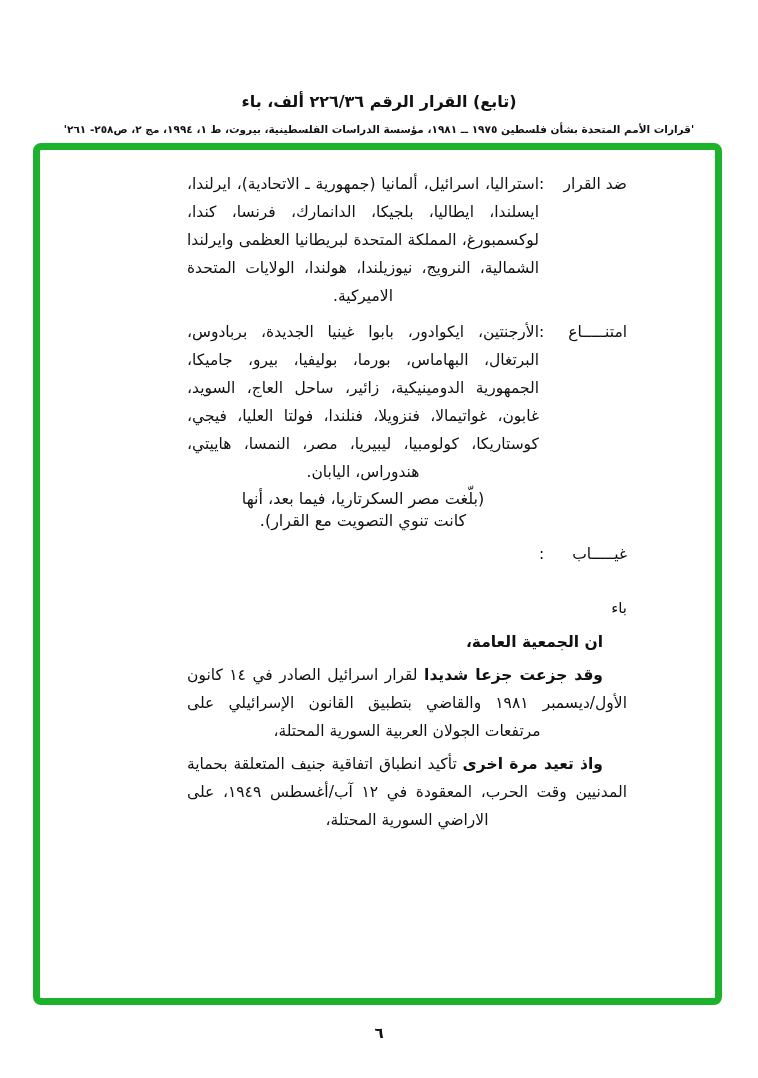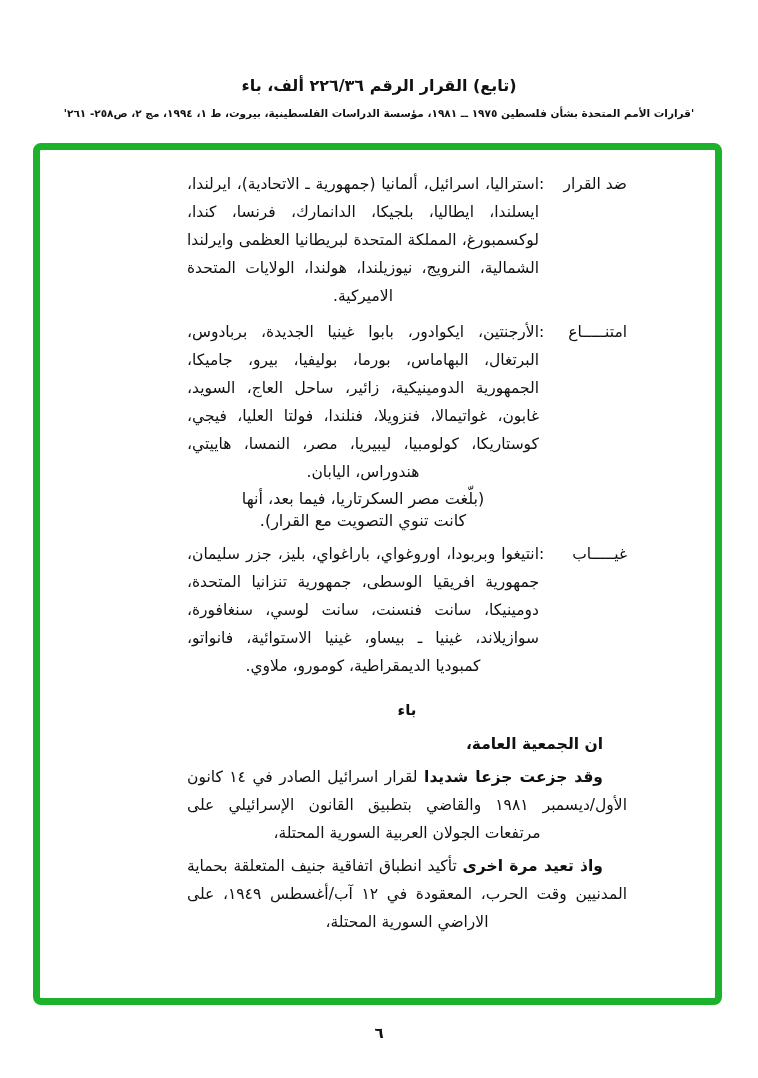--- a/index.html
+++ b/index.html
@@ -6,21 +6,21 @@
   html,body { background:#ffffff; }
   body {
     width:758px; height:1078px; position:relative;
     font-family:"DejaVu Sans", sans-serif;
     color:#111111;
     overflow:hidden;
   }
   .page { position:absolute; inset:0; }
 
   
-  .header { position:absolute; top:76px; left:0; right:0; text-align:center; direction:rtl; }
+  .header { position:absolute; top:92px; left:0; right:0; text-align:center; direction:rtl; }
   .doc-title { font-weight:bold; font-size:16px; letter-spacing:0; }
   .doc-source { font-weight:bold; font-size:10.5px; margin-top:12px; white-space:nowrap; }
 
   
   .frame {
     position:absolute; left:33px; top:143px;
     width:689px; height:862px;
     border:7px solid #1cb22c; border-radius:8px;
     overflow:hidden;
   }
@@ -40,21 +40,21 @@
   .vote-text {
     text-align:justify; text-align-last:center;
     -moz-text-align-last:center;
   }
   .vote-note {
     font-size:16px; line-height:22px; width:252px;
     margin:2px auto 0; text-align:center;
   }
 
   
-  .section-heading { text-align:center; font-weight:bold; font-size:15px; margin-top:16px; }
+  .section-heading { font-weight:normal; font-size:15px; margin-top:26px; }
   .section-opening { font-weight:bold; margin-top:6px; text-indent:24px; }
   .para {
     text-align:justify; text-align-last:center;
     -moz-text-align-last:center;
     text-indent:24px; margin-top:5px;
   }
   .para .lead { font-weight:bold; }
 
   
   .page-number {
@@ -94,23 +94,20 @@
           <div class="vote-text">الأرجنتين، ايكوادور، بابوا غينيا الجديدة، بربادوس، البرتغال، البهاماس، بورما، بوليفيا، بيرو، جاميكا، الجمهورية الدومينيكية، زائير، ساحل العاج، السويد، غابون، غواتيمالا، فنزويلا، فنلندا، فولتا العليا، فيجي، كوستاريكا، كولومبيا، ليبيريا، مصر، النمسا، هاييتي، هندوراس، اليابان.</div>
           <div class="vote-note">(بلّغت مصر السكرتاريا، فيما بعد، أنها كانت تنوي التصويت مع القرار).</div>
         </div>
       </div>
 
       <div class="vote-row">
         <div class="vote-label">
           <span>غيـــــاب</span>
           <span>:</span>
         </div>
-        <div class="vote-body">
-          <div class="vote-text">انتيغوا وبربودا، اوروغواي، باراغواي، بليز، جزر سليمان، جمهورية افريقيا الوسطى، جمهورية تنزانيا المتحدة، دومينيكا، سانت فنسنت، سانت لوسي، سنغافورة، سوازيلاند، غينيا ـ بيساو، غينيا الاستوائية، فانواتو، كمبوديا الديمقراطية، كومورو، ملاوي.</div>
-        </div>
       </div>
 
       <div class="section-heading">باء</div>
 
       <div class="section-opening">ان الجمعية العامة،</div>
 
       <div class="para">
         <span class="lead">وقد جزعت جزعا شديدا</span><span> لقرار اسرائيل الصادر في ١٤ كانون الأول/ديسمبر ١٩٨١ والقاضي بتطبيق القانون الإسرائيلي على مرتفعات الجولان العربية السورية المحتلة،</span>
       </div>
 

